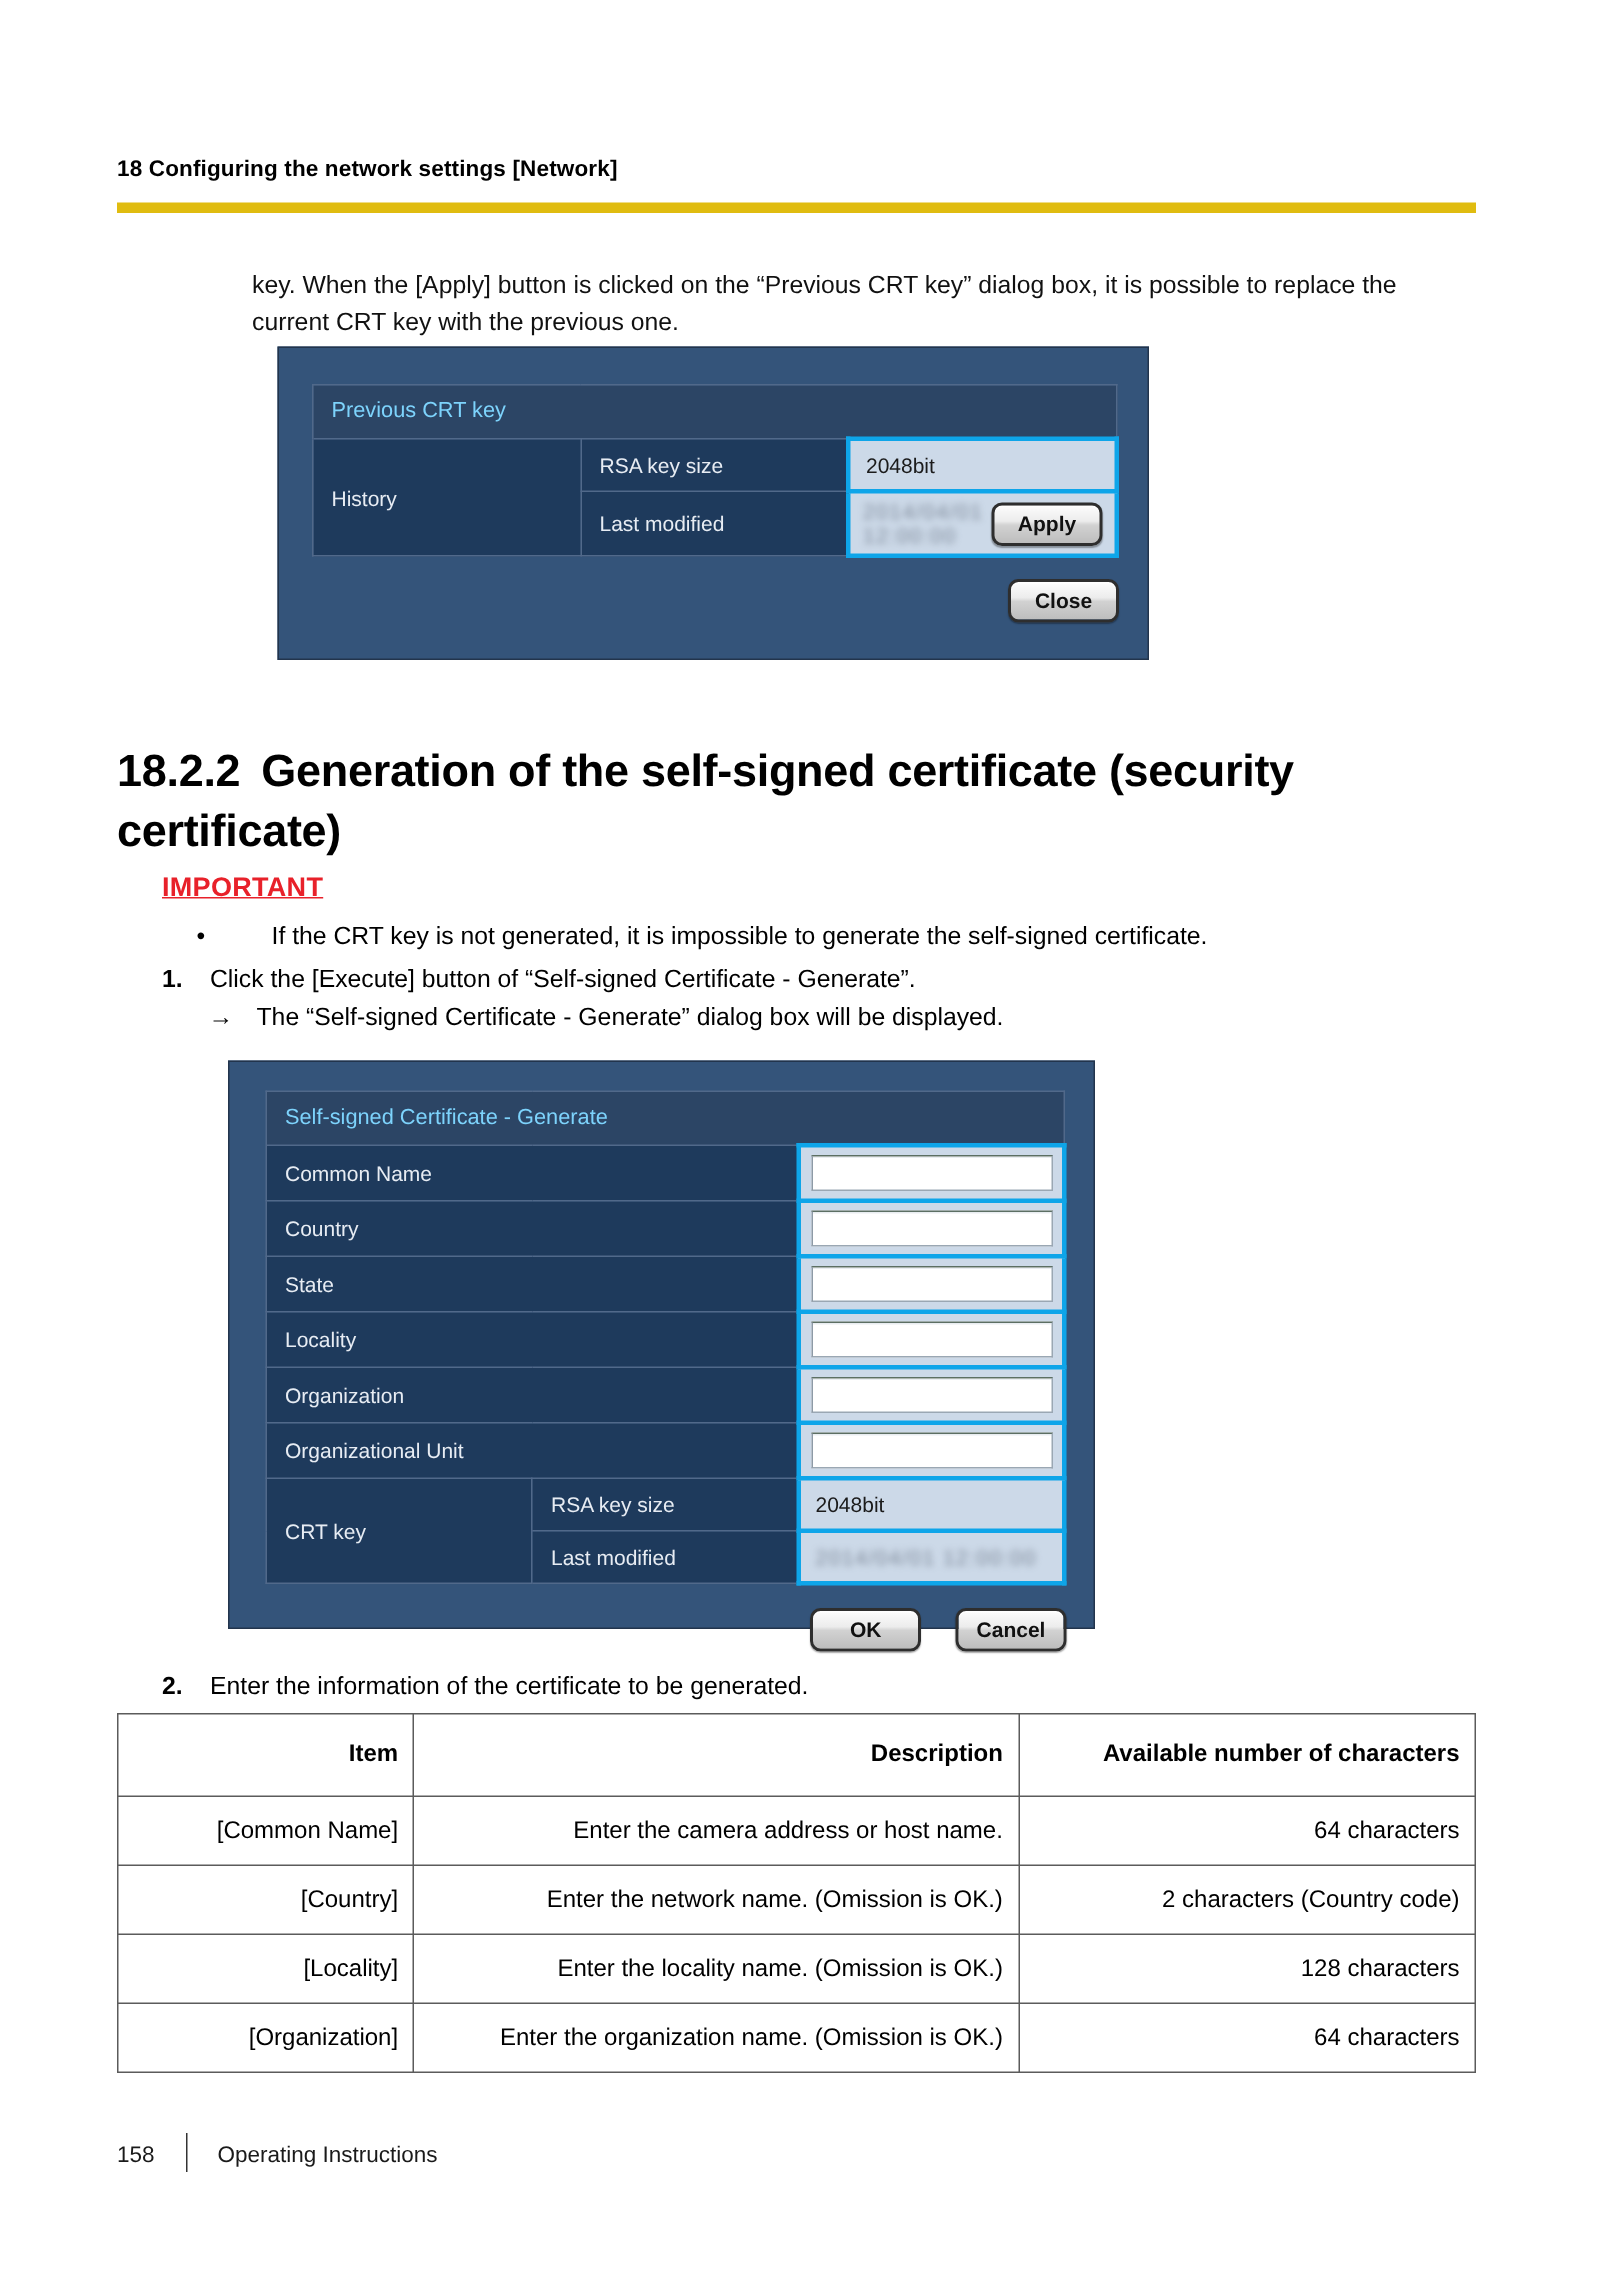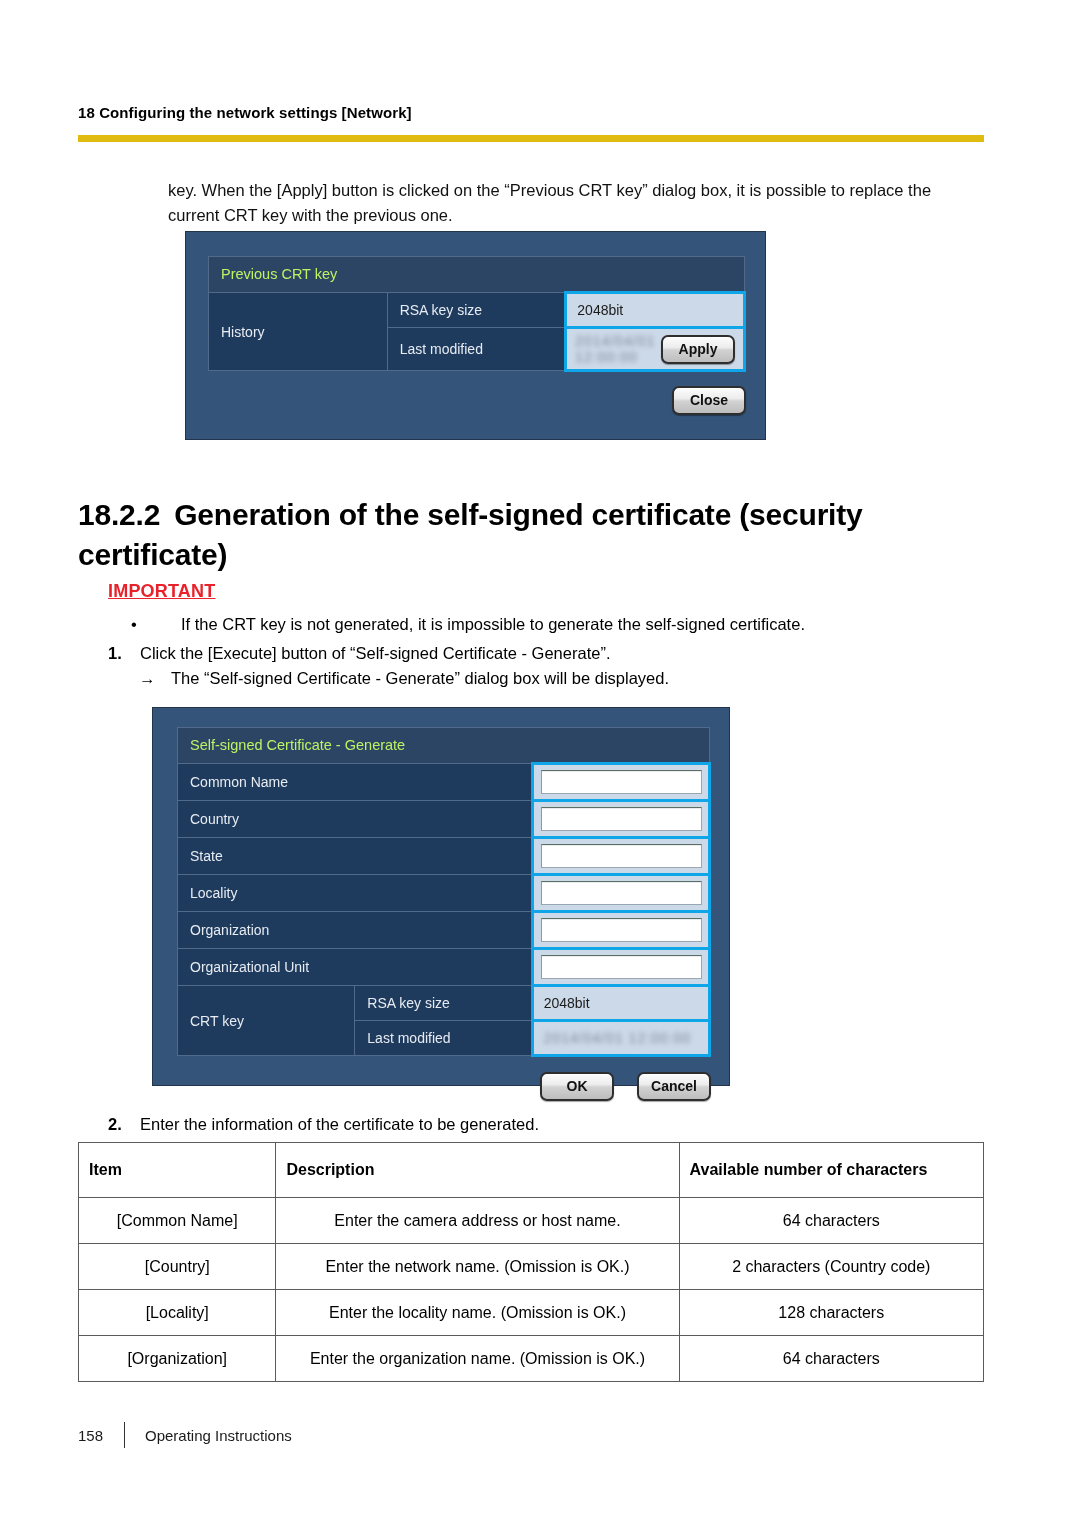--- a/index.html
+++ b/index.html
@@ -58,21 +58,21 @@
     background: #34547a;
     border: 1px solid #22344c;
     box-sizing: border-box;
   }
   .dlg-table {
     border-collapse: collapse;
     table-layout: fixed;
   }
   .dlg-titlebar {
     background: #2c4565;
-    color: #bef264;
+    color: #7dd3fc;
     font-size: 14.5px;
     padding: 9px 12px;
     border: 1px solid #51698a;
     border-bottom: none;
     text-align: left;
     font-weight: normal;
   }
   .dlg-label {
     background: #1e3a5c;
     color: #e7ecf3;
@@ -222,26 +222,26 @@
     width: 906px;
     border-collapse: collapse;
     font-size: 16px;
   }
   .doc-table th, .doc-table td {
     border: 1px solid #5b5b5b;
     padding: 9px 10px;
     vertical-align: middle;
   }
   .doc-table th {
-    text-align: left;
+    text-align: right;
     font-weight: bold;
     height: 36px;
   }
   .doc-table td {
-    text-align: center;
+    text-align: right;
     height: 27px;
   }
   .col-item { width: 185px; }
   .col-desc { width: 415px; }
   .col-chars { width: 306px; }
 
   
   .footer {
     position: absolute;
     left: 78px;

